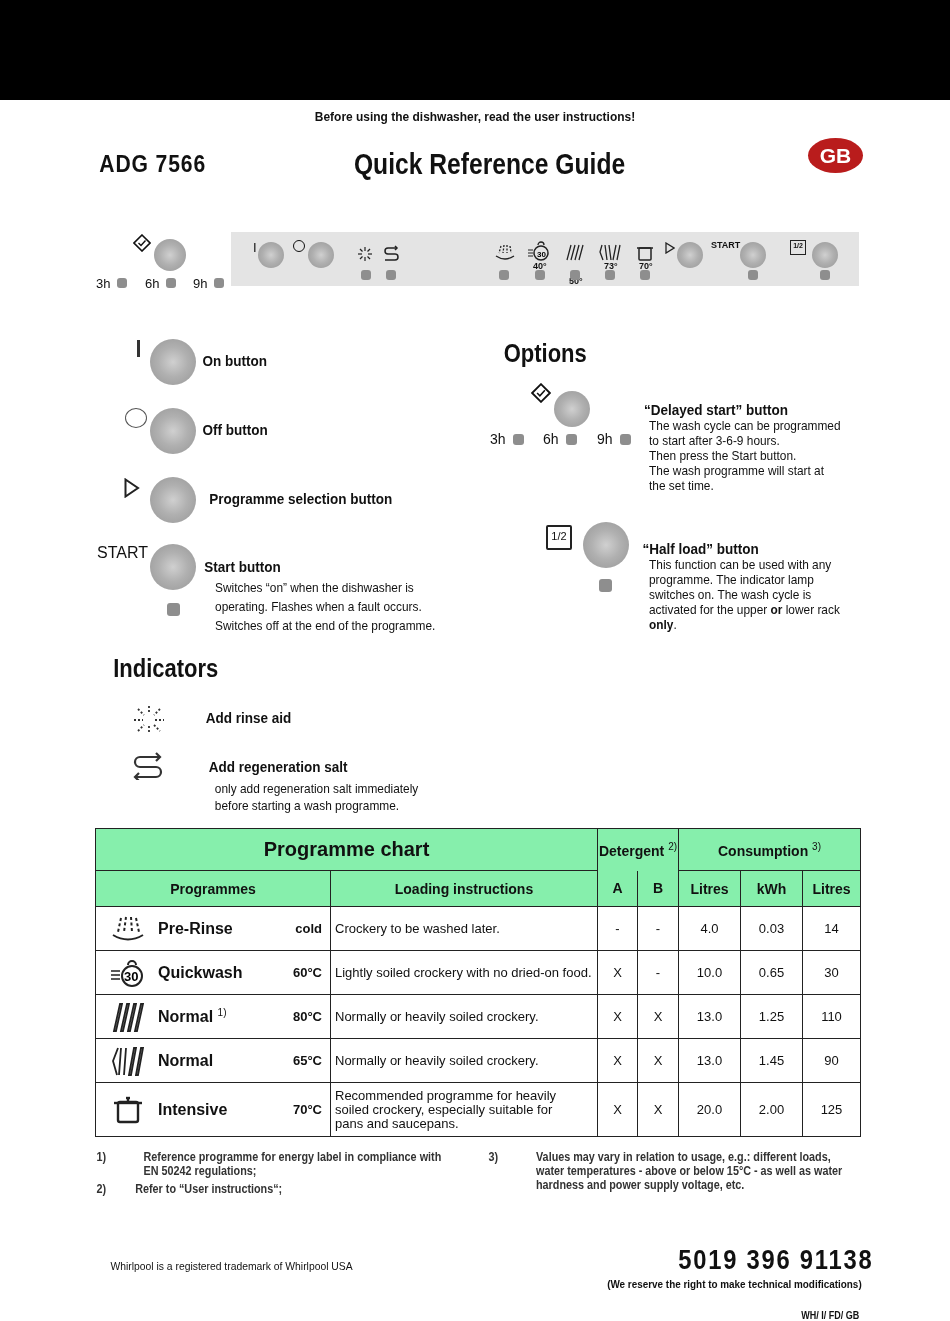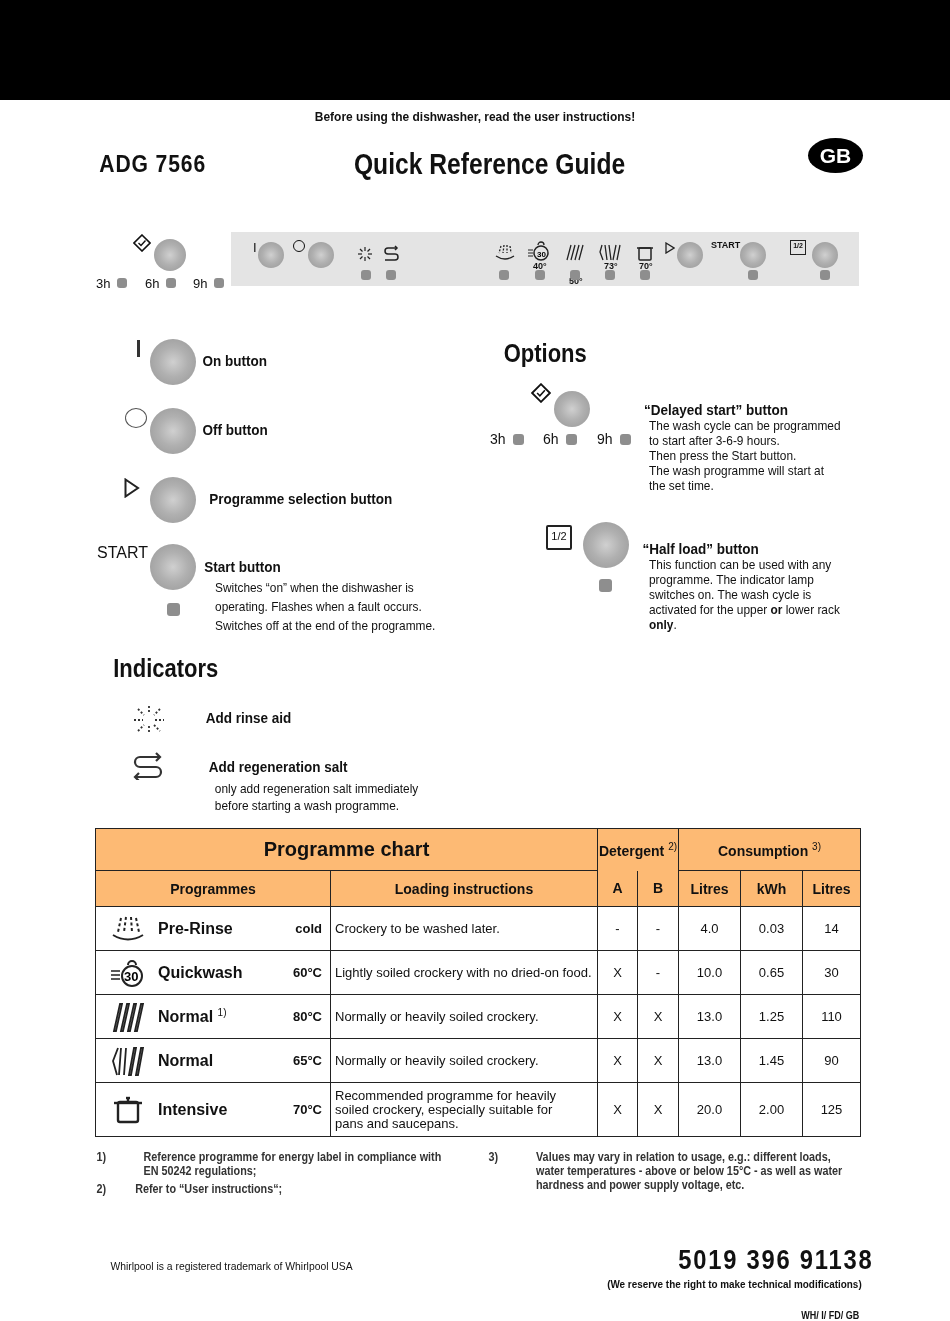--- a/index.html
+++ b/index.html
@@ -4,36 +4,36 @@
   <style>
     * { box-sizing: border-box; margin: 0; padding: 0; }
     html, body { width: 950px; height: 1321px; background: #fff; }
     body { position: relative; font-family: "Liberation Sans", "DejaVu Sans", sans-serif; color: #111; overflow: hidden; }
     .abs { position: absolute; }
     .topbar { left: 0; top: 0; width: 950px; height: 100px; background: #000; }
 
     .warning { left: 0; top: 109px; width: 950px; text-align: center; font-size: 13px; font-weight: bold; transform: scaleX(0.92); }
     .model { left: 92px; top: 150px; font-size: 24px; font-weight: bold; letter-spacing: 1px; transform: scaleX(0.88); }
     .title { left: 330px; top: 148px; font-size: 29px; font-weight: bold; transform: scaleX(0.85); white-space: nowrap; }
-    .gb { left: 808px; top: 138px; width: 55px; height: 35px; border-radius: 50%; background: #000000; color: #fff; font-weight: bold; font-size: 21px; text-align: center; line-height: 35px; }
+    .gb { left: 808px; top: 138px; width: 55px; height: 35px; border-radius: 50%; background: #b91c1c; color: #fff; font-weight: bold; font-size: 21px; text-align: center; line-height: 35px; }
 
     .btn { border-radius: 50%; background: radial-gradient(circle at 50% 50%, #d0d0d0 0%, #b0b0b0 45%, #969696 100%); }
     .lamp { width: 10px; height: 10px; border-radius: 3px; background: #8e8e8e; }
     .panel { left: 231px; top: 232px; width: 628px; height: 54px; background: #e4e4e4; }
     .small-lbl { font-size: 13px; color: #111; }
     .ptemp { font-size: 9px; font-weight: bold; }
     .panel-start { font-size: 9px; font-weight: bold; }
 
     .sec-h { font-size: 25px; font-weight: bold; transform: scaleX(0.88); white-space: nowrap; }
     .item-h { font-size: 15px; font-weight: bold; transform: scaleX(0.9); white-space: nowrap; }
     .item-t { font-size: 13.5px; line-height: 15.5px; transform: scaleX(0.88); white-space: nowrap; }
 
     table.chart { position: absolute; left: 95px; top: 828px; width: 765px; border-collapse: collapse; table-layout: fixed; }
     table.chart td, table.chart th { border: 1.5px solid #222; }
-    table.chart th { background: #fdba74; font-weight: bold; font-size: 14px; }
+    table.chart th { background: #86efac; font-weight: bold; font-size: 14px; }
     .th-main { height: 42px; font-size: 20px !important; }
     .th-sub { height: 36px; }
     table.chart td { height: 44px; font-size: 13px; text-align: center; }
     table.chart td.prog { text-align: left; border-right: 1.5px solid #222; }
     .prog-inner { display: flex; align-items: center; height: 100%; padding-left: 12px; position: relative; }
     .prog-icon { width: 40px; height: 34px; display: inline-flex; align-items: center; justify-content: center; }
     .prog-name { font-size: 16px; font-weight: bold; margin-left: 10px; }
     .prog-temp { position: absolute; right: 8px; font-size: 13px; font-weight: bold; }
     td.load { text-align: left !important; padding-left: 4px; font-size: 13px; line-height: 14px; }
     .sup { font-size: 10px; vertical-align: super; font-weight: normal; }

